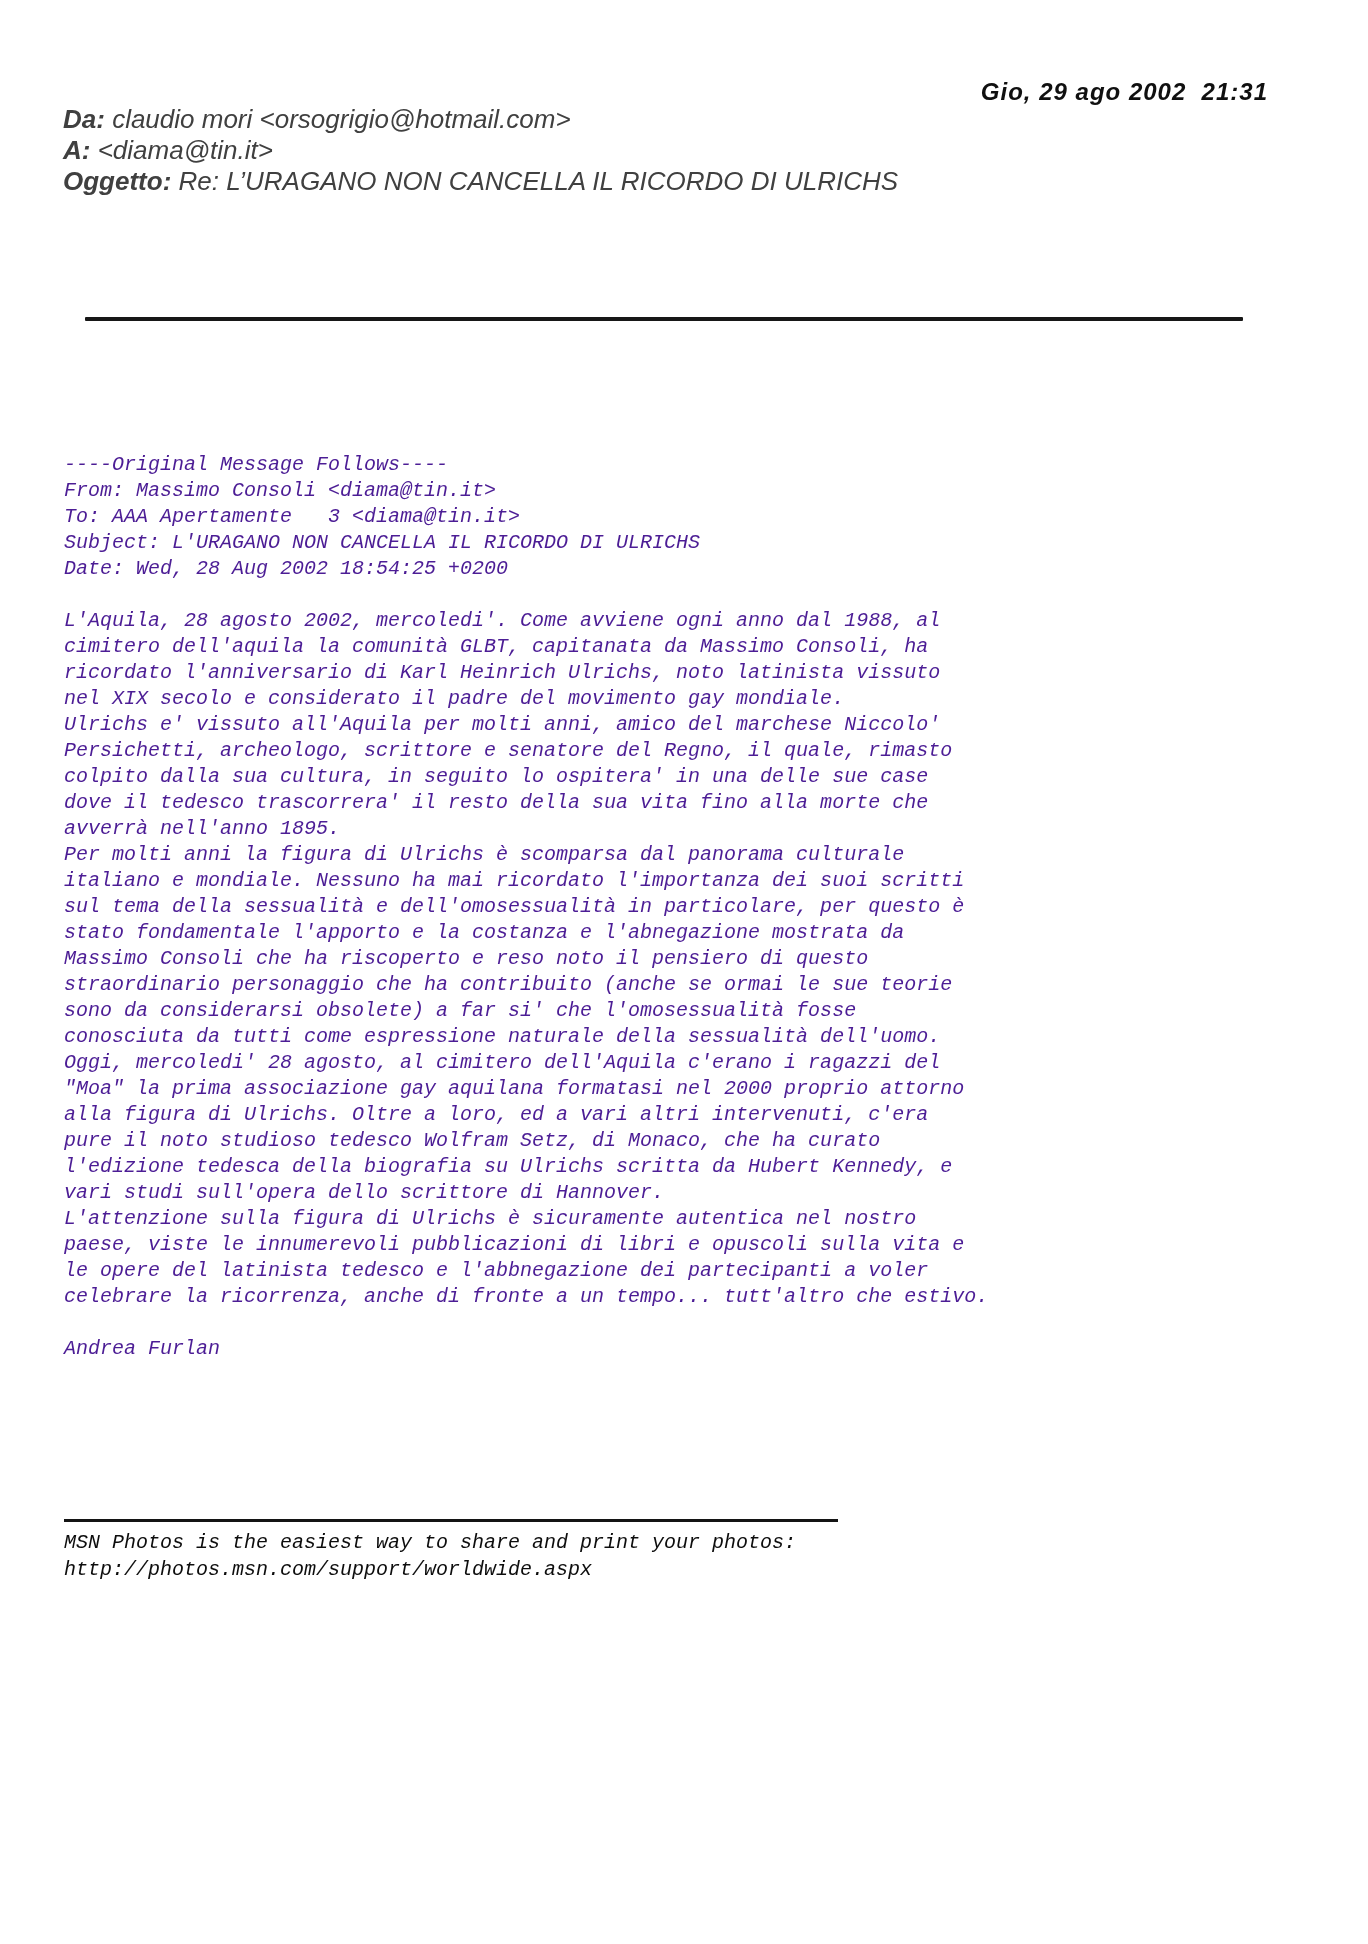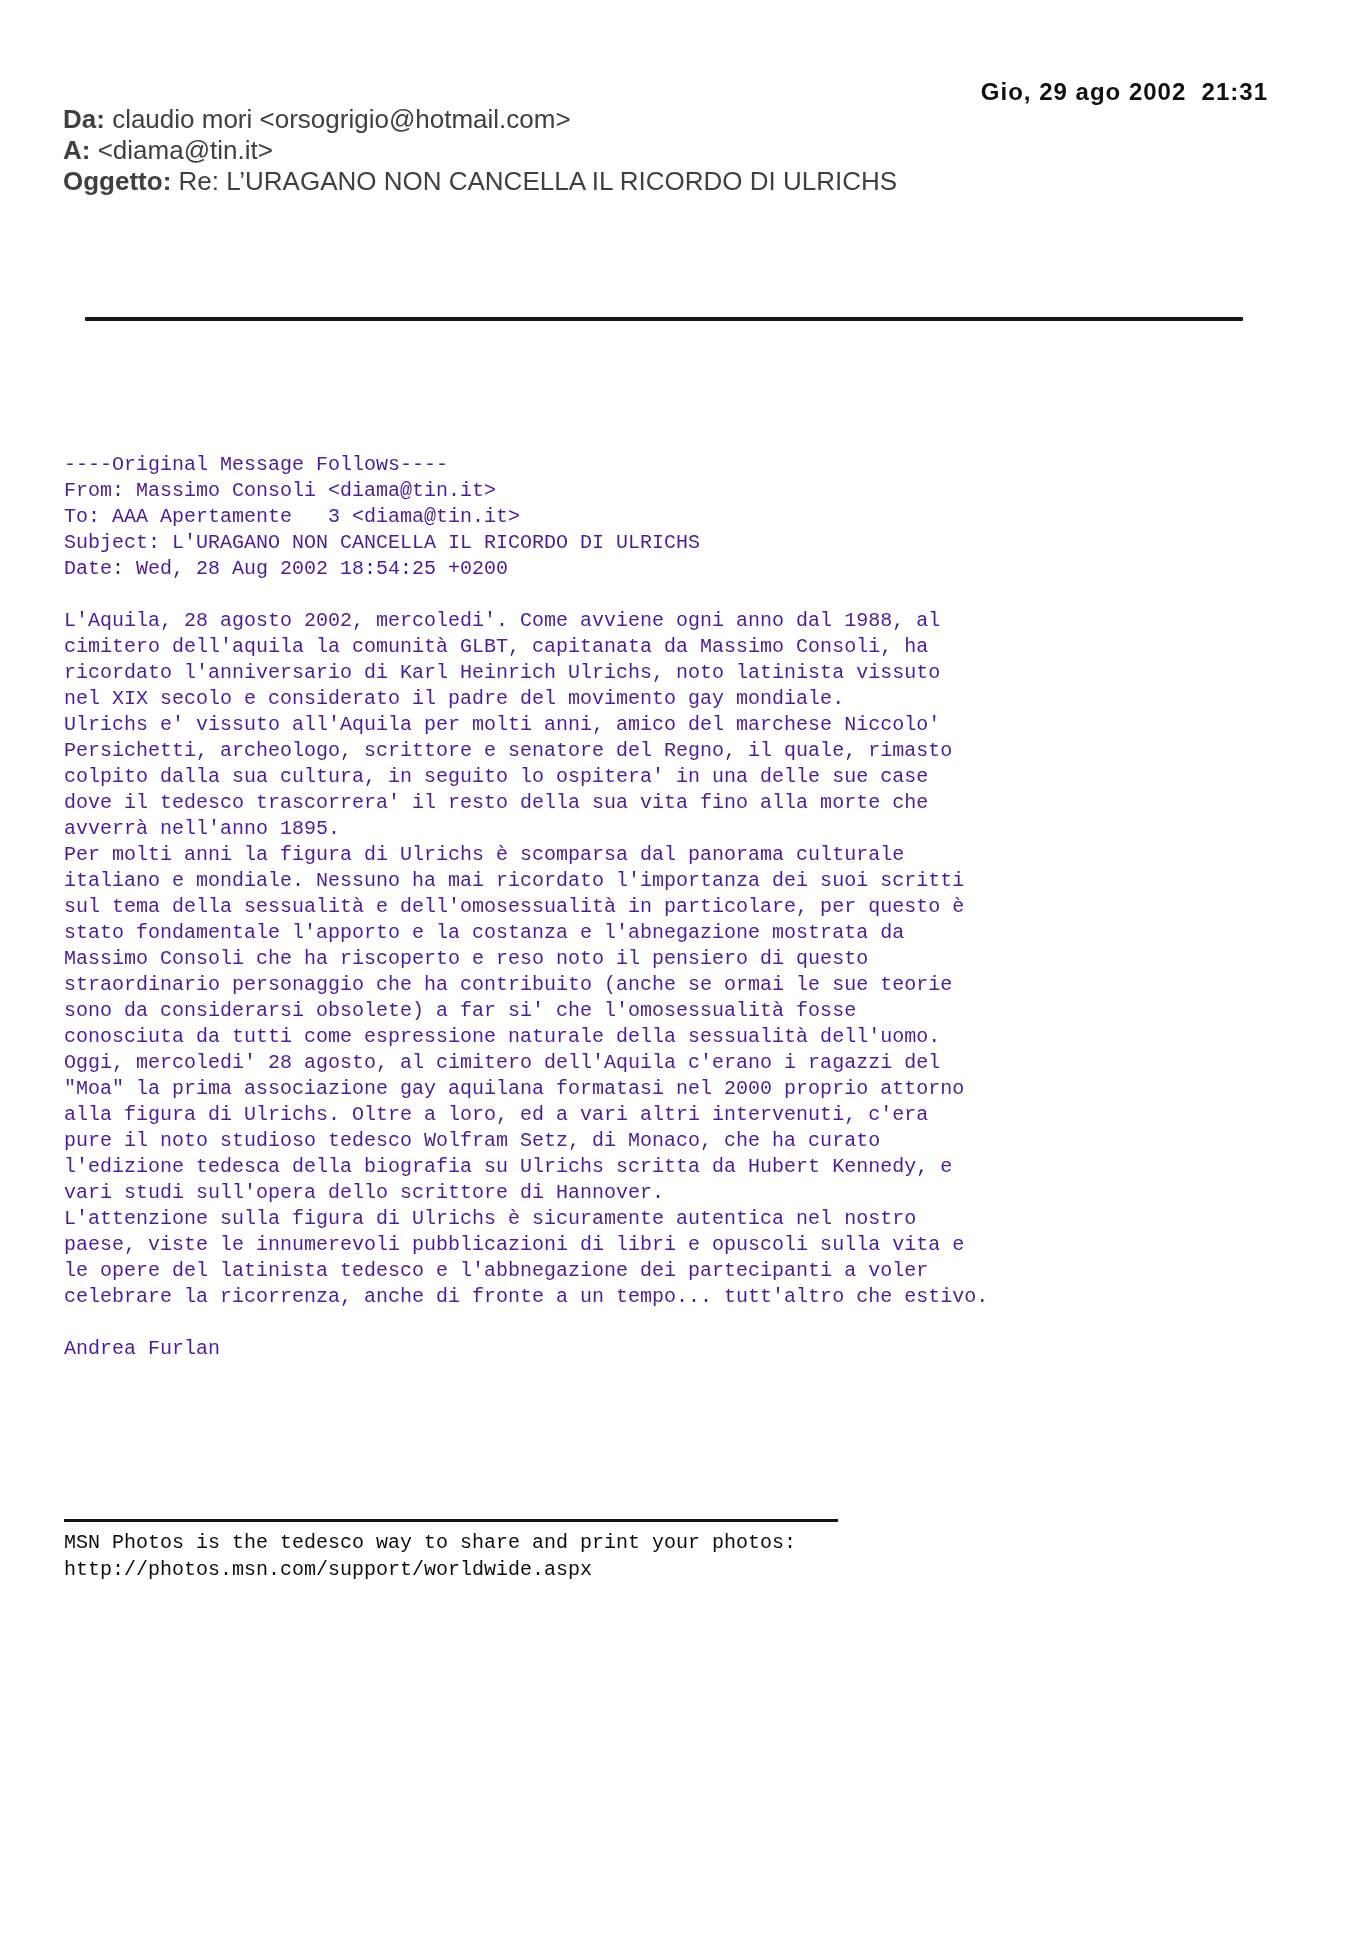--- a/index.html
+++ b/index.html
@@ -7,20 +7,21 @@
     padding: 0;
     background: #ffffff;
   }
   .page {
     position: relative;
     width: 1368px;
     height: 1596px;
     background: #ffffff;
     color: #121212;
     overflow: hidden;
+    font-style: italic;
   }
 
   
   .print-timestamp {
     position: absolute;
     top: 78px;
     right: 100px;
     font-family: "Liberation Sans", sans-serif;
     font-size: 24px;
     font-weight: 600;
@@ -151,19 +152,19 @@
 vari studi sull'opera dello scrittore di Hannover.
 L'attenzione sulla figura di Ulrichs è sicuramente autentica nel nostro
 paese, viste le innumerevoli pubblicazioni di libri e opuscoli sulla vita e
 le opere del latinista tedesco e l'abbnegazione dei partecipanti a voler
 celebrare la ricorrenza, anche di fronte a un tempo... tutt'altro che estivo.</pre>
     <pre>Andrea Furlan</pre>
   </div>
 
   <div class="msn-footer">
     <div class="msn-rule"></div>
-    <pre>MSN Photos is the tedesco way to share and print your photos:
+    <pre>MSN Photos is the easiest way to share and print your photos:
 http://photos.msn.com/support/worldwide.aspx</pre>
   </div>
 
   <div class="page-number">Pagina 1 di 5</div>
 
 </div>
 
 </body></html>

